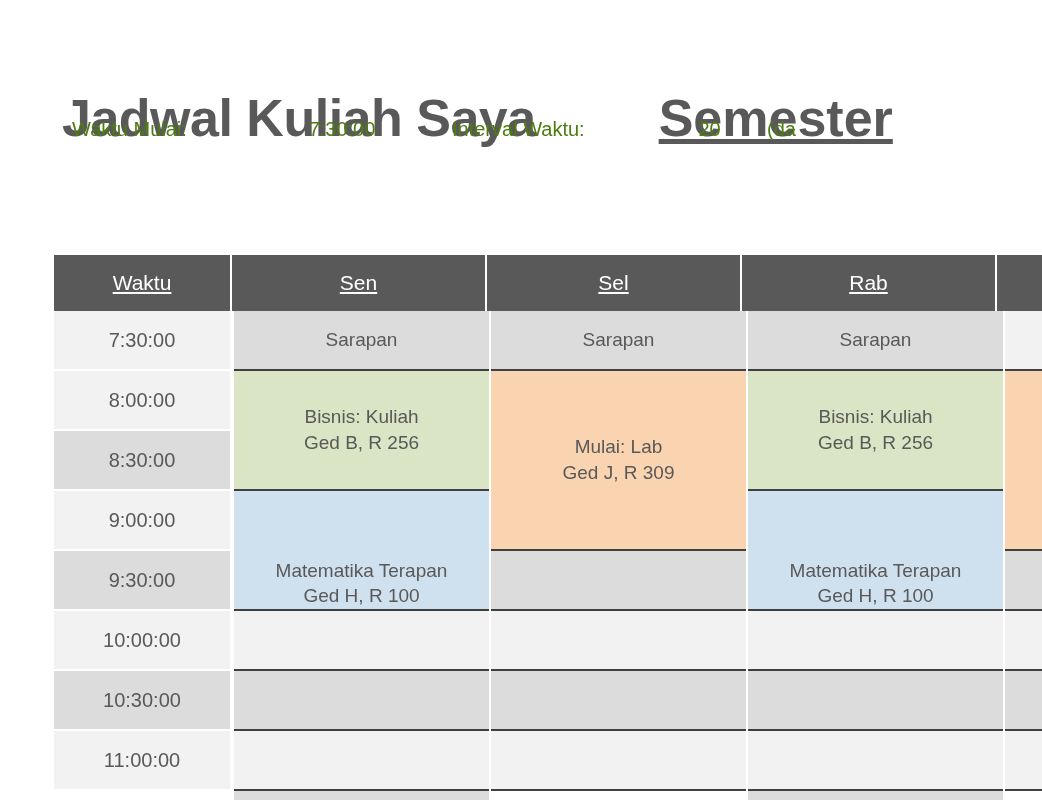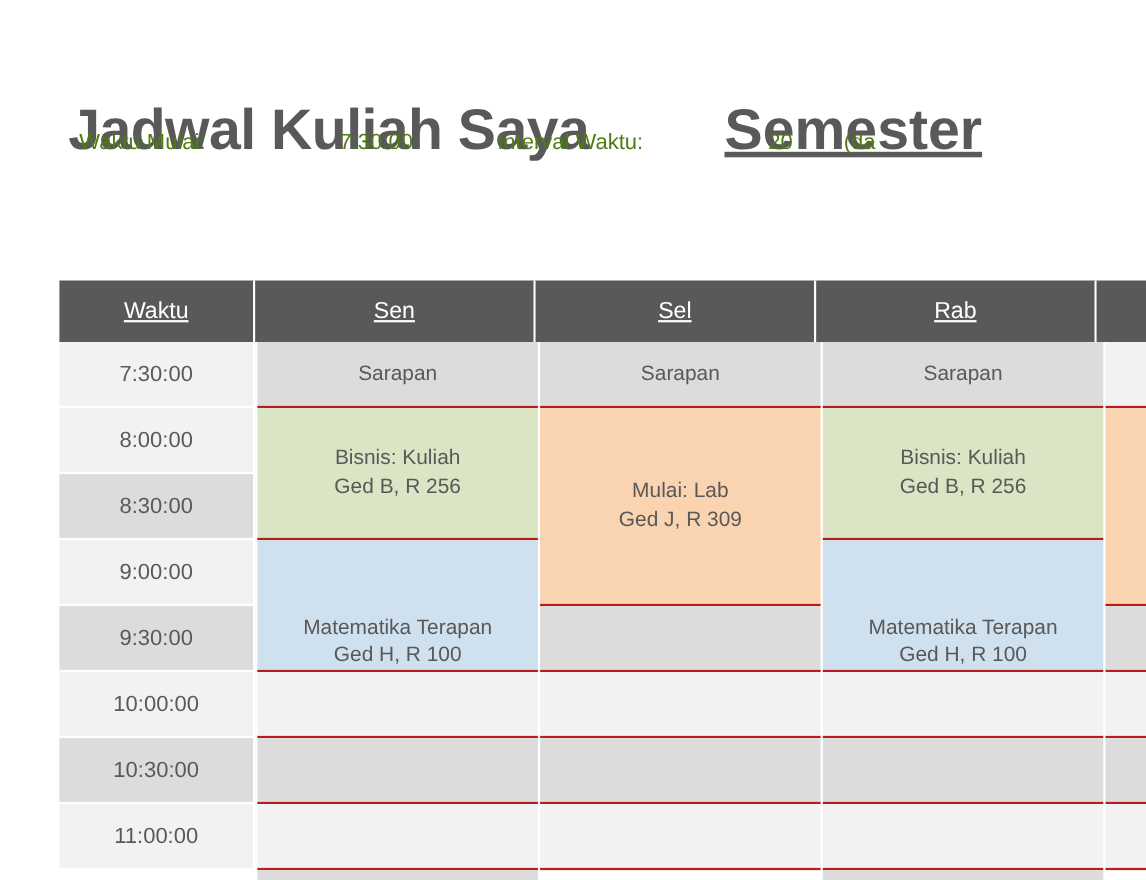--- a/index.html
+++ b/index.html
@@ -106,21 +106,21 @@
   .time-even { background: #dcdcdc; }
   
   .body-row { display: flex; }
   .daycol {
     width: 255px;
     flex: 0 0 255px;
     border-right: 2px solid #ffffff;
   }
   .slot {
     box-sizing: border-box;
-    border-bottom: 2px solid #b91c1c;
+    border-bottom: 2px solid #404040;
     display: flex;
     flex-direction: column;
     align-items: center;
     justify-content: center;
     text-align: center;
     font-size: 19px;
     line-height: 1.35;
     color: #595959;
   }
   .h1 { height: 60px; }

